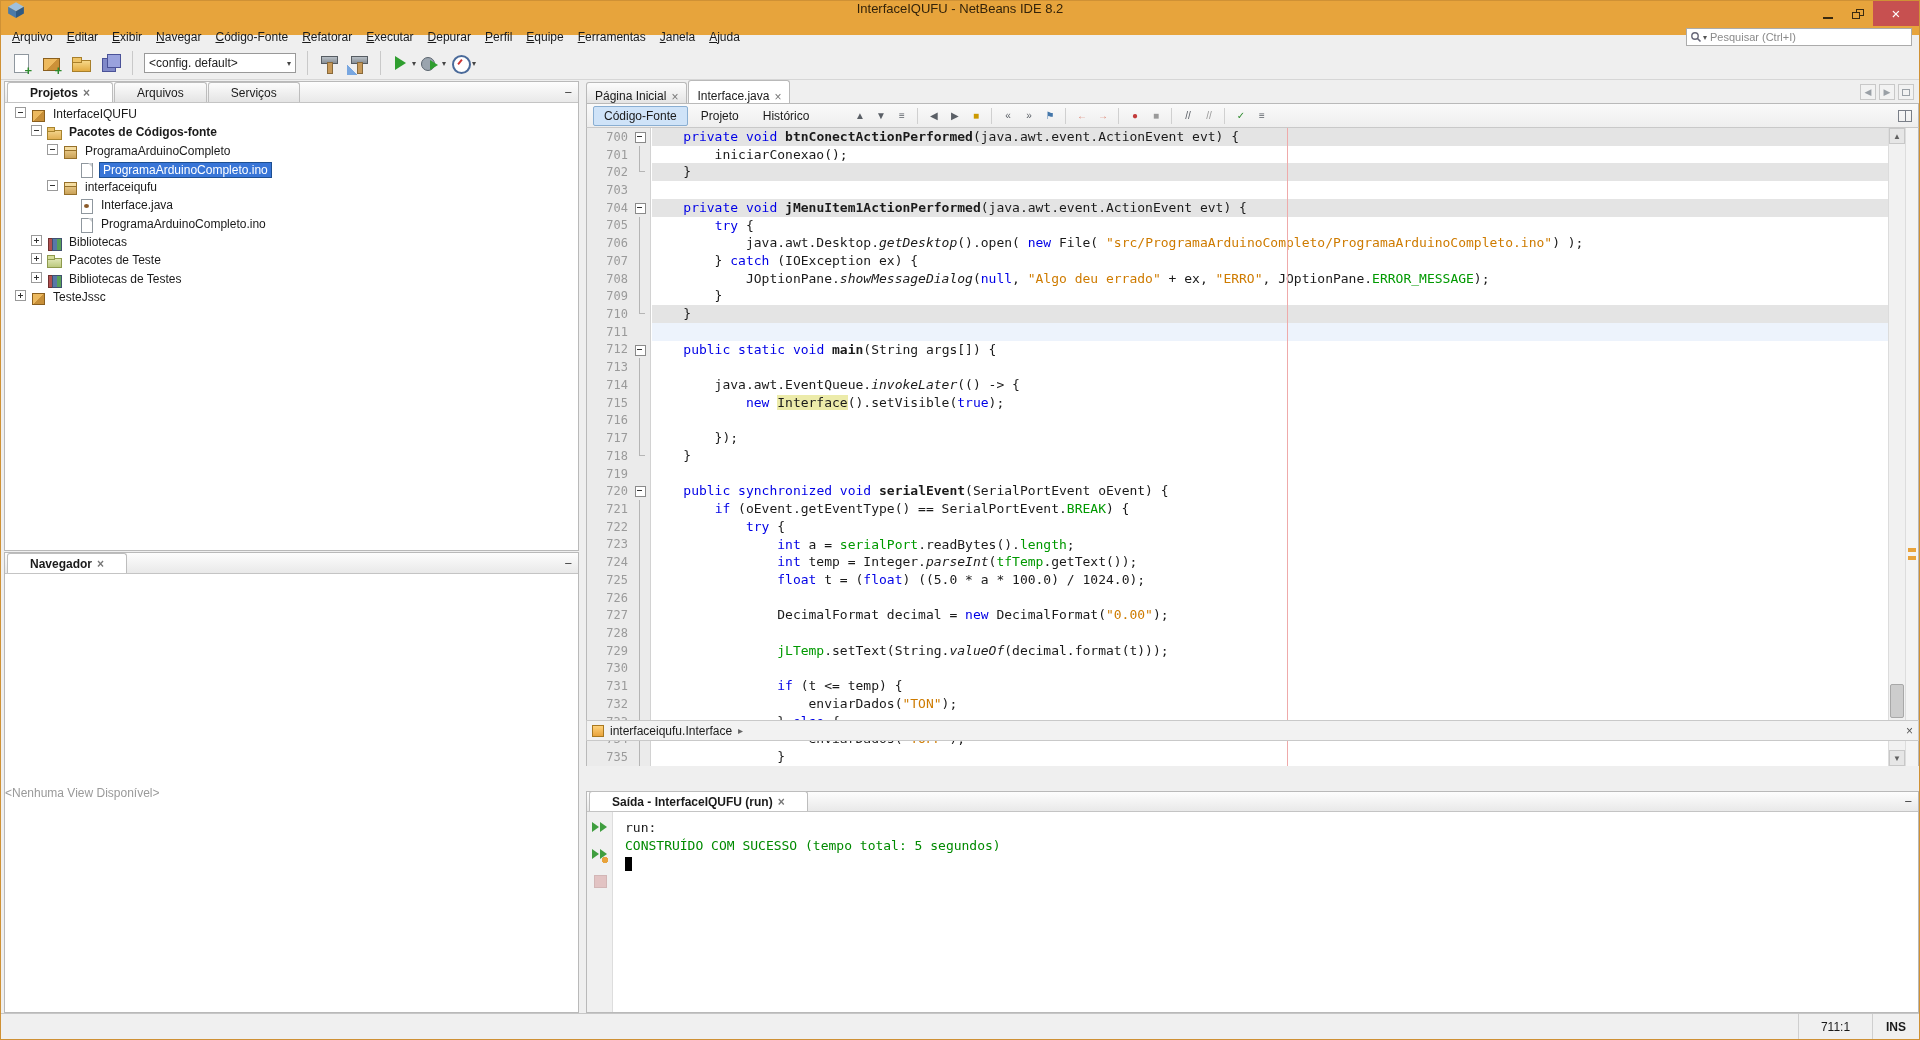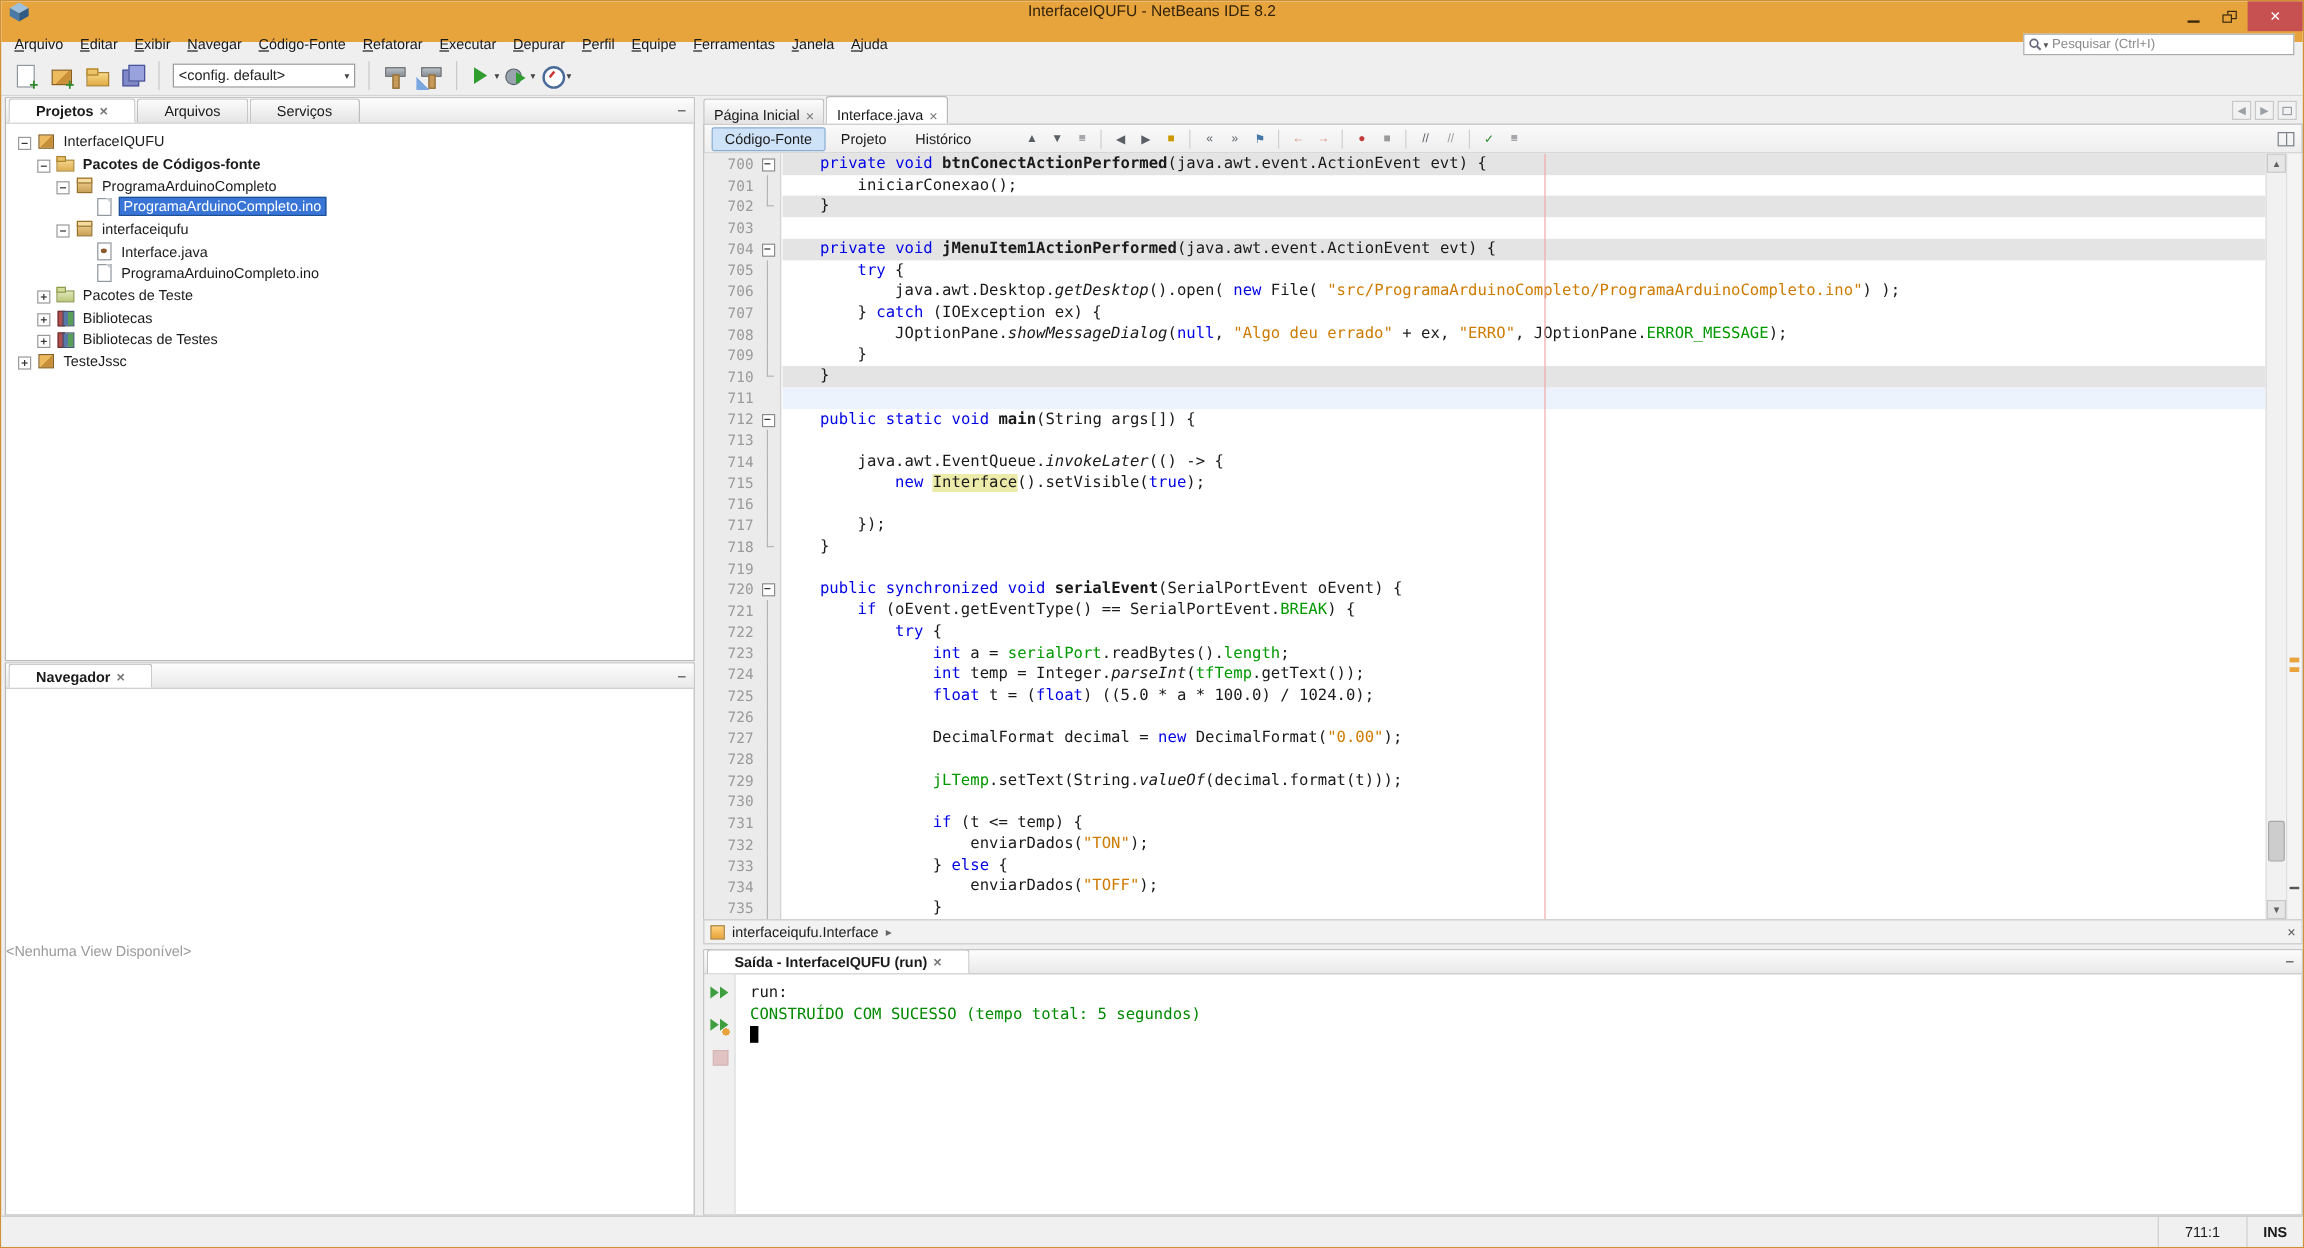--- a/index.html
+++ b/index.html
@@ -72,21 +72,21 @@
   .projects{left:3px;top:80px;width:575px;height:470px}
   .navigator{left:3px;top:551px;width:575px;height:461px}
   .ptabs{height:21px;background:linear-gradient(#fdfdfd,#e9e9e9);border-bottom:1px solid #c4c4c4;
          display:flex;align-items:flex-end;padding-left:2px;flex:none}
   .ptab{height:20px;display:flex;align-items:center;padding:0 22px;border:1px solid #bdbdbd;border-bottom:none;
         background:linear-gradient(#fcfcfc,#e4e4e4);margin-right:1px;border-radius:3px 3px 0 0;white-space:nowrap}
   .ptab.active{background:#fff;font-weight:bold}
   .tclose{margin-left:5px;color:#777;font-size:12px;line-height:1}
   .pmin{margin-left:auto;margin-right:6px;color:#444;align-self:center;font-size:13px}
   .tree{flex:1;overflow:hidden;padding-top:4px}
-  .tree-row{height:18.3px;display:flex;align-items:flex-end;white-space:nowrap}
+  .tree-row{height:18.3px;display:flex;align-items:flex-start;white-space:nowrap}
   .expander{width:11px;height:11px;display:inline-block;position:relative;margin-right:4px;flex:none}
   .ex-minus,.ex-plus{border:1px solid #9a9a9a;background:#fff}
   .ex-minus::before,.ex-plus::before{content:'';position:absolute;left:2px;right:2px;top:4px;height:1px;background:#333}
   .ex-plus::after{content:'';position:absolute;top:2px;bottom:2px;left:4px;width:1px;background:#333}
   .ticon{width:16px;height:16px;margin-right:5px;position:relative;flex:none}
   .ti-project::before{content:'';position:absolute;left:2px;top:3px;width:11px;height:10px;
       background:linear-gradient(135deg,#ecb95f 50%,#c78f39 50%);border:1px solid #8a5f1e}
   .ti-source-folder::before{content:'';position:absolute;left:1px;top:5px;width:13px;height:8px;
       background:linear-gradient(#f2d38a,#e0b054);border:1px solid #a8842e}
   .ti-source-folder::after{content:'';position:absolute;left:1px;top:2px;width:6px;height:3px;background:#e8c068;border:1px solid #a8842e}
@@ -157,21 +157,21 @@
   .vscroll{position:absolute;right:13px;top:0;width:17px;height:100%;background:#f1f1f1;border-left:1px solid #dcdcdc}
   .sarr{position:absolute;left:0;width:100%;height:16px;display:flex;align-items:center;justify-content:center;
         font-size:8px;color:#606060;background:#e6e6e6;border:1px solid #c8c8c8}
   .sarr.up{top:0}.sarr.down{bottom:0}
   .sthumb{position:absolute;left:1px;right:1px;top:556px;height:34px;background:#cdcdcd;border:1px solid #a8a8a8;border-radius:2px}
   .estripe{position:absolute;right:0;top:0;width:13px;height:100%;background:#f4f4f4;border-left:1px solid #dddddd}
   .emark{position:absolute;left:2px;width:8px;height:4px;background:var(--stripe_mark)}
   .ecaret{position:absolute;left:2px;width:8px;height:2px;background:#555}
 
   
-  .breadcrumb{position:absolute;left:585px;top:765px;width:1333px;height:21px;background:#f2f2f2;
+  .breadcrumb{position:absolute;left:585px;top:719px;width:1333px;height:21px;background:#f2f2f2;
               border:1px solid #c9c9c9;display:flex;align-items:center;padding:0 5px}
   .bc-icon{width:12px;height:12px;background:linear-gradient(#ffd27a,#e8a33c);border:1px solid #a87820;margin-right:6px}
   .bc-arrow{margin-left:6px;color:#666;font-size:10px}
   .bc-close{margin-left:auto;color:#555}
 
   
   .output{position:absolute;left:585px;top:790px;width:1333px;height:222px;background:#fff;
           border:1px solid #b9b9b9;display:flex;flex-direction:column}
   .outtabs{height:20px;background:linear-gradient(#fdfdfd,#e9e9e9);border-bottom:1px solid #c4c4c4;
            display:flex;align-items:flex-end;padding-left:2px;flex:none}
@@ -338,27 +338,27 @@
         <span class="ticon ti-java-file"></span>
         <span class="tlabel">Interface.java</span>
       </div>
       <div class="tree-row" style="padding-left: 58px;">
         <span class="expander ex-none"></span>
         <span class="ticon ti-file"></span>
         <span class="tlabel">ProgramaArduinoCompleto.ino</span>
       </div>
       <div class="tree-row" style="padding-left: 26px;">
         <span class="expander ex-plus"></span>
+        <span class="ticon ti-libraries"></span>
+        <span class="tlabel">Bibliotecas</span>
+      </div>
+      <div class="tree-row" style="padding-left: 26px;">
+        <span class="expander ex-plus"></span>
         <span class="ticon ti-test-folder"></span>
         <span class="tlabel">Pacotes de Teste</span>
-      </div>
-      <div class="tree-row" style="padding-left: 26px;">
-        <span class="expander ex-plus"></span>
-        <span class="ticon ti-libraries"></span>
-        <span class="tlabel">Bibliotecas</span>
       </div>
       <div class="tree-row" style="padding-left: 26px;">
         <span class="expander ex-plus"></span>
         <span class="ticon ti-libraries"></span>
         <span class="tlabel">Bibliotecas de Testes</span>
       </div>
       <div class="tree-row" style="padding-left: 10px;">
         <span class="expander ex-plus"></span>
         <span class="ticon ti-project"></span>
         <span class="tlabel">TesteJssc</span>

